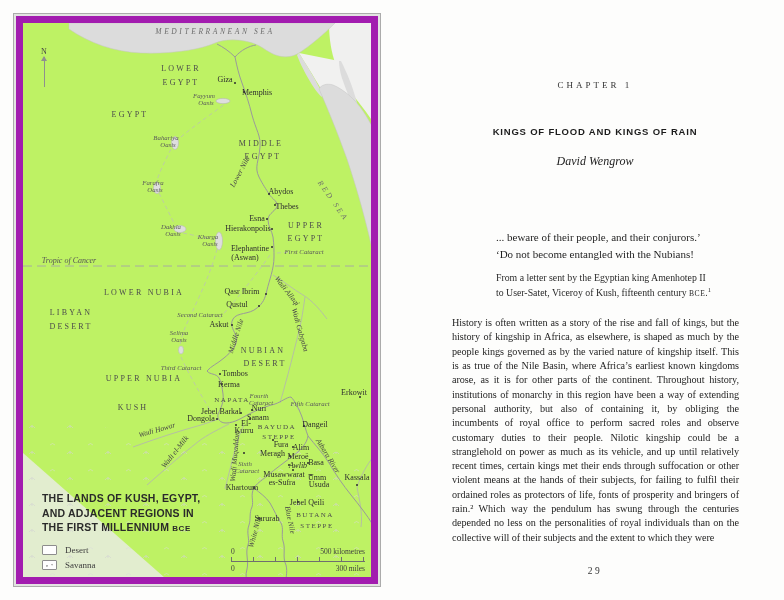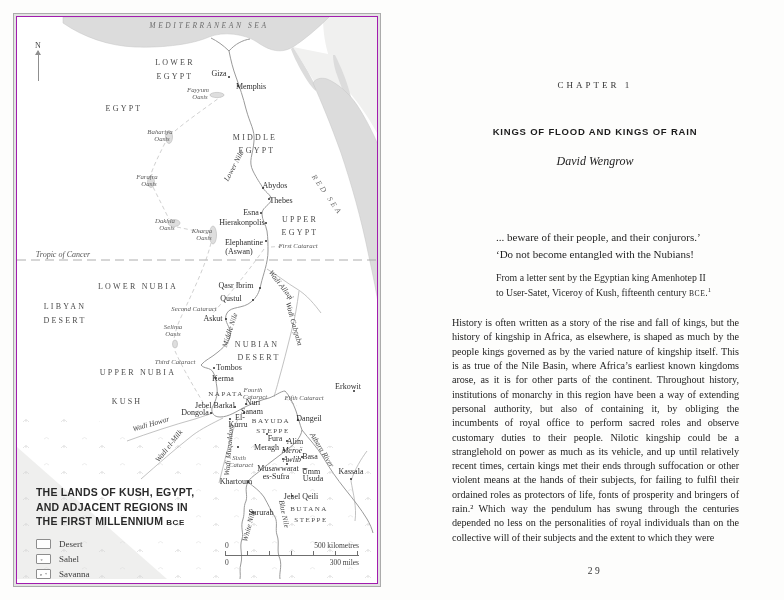--- a/index.html
+++ b/index.html
@@ -1,21 +1,21 @@
 <!DOCTYPE html>
 <html><head>
 <meta charset="utf-8">
 <style>
   html,body{margin:0;padding:0;width:784px;height:600px;overflow:hidden;
     background:#fdfdfc;font-family:"Liberation Serif",serif;}
   
   .map-outer{position:absolute;left:13px;top:13px;width:362px;height:568px;
     border:1px solid #ababab;padding:2px;background:#e3e3e2;box-sizing:content-box;}
-  .map-inner{position:relative;width:100%;height:100%;background:#ffffff;
-    border:1px solid #a21caf;box-sizing:border-box;overflow:hidden;}
+  .map-inner{position:relative;width:100%;height:100%;background:#bef264;
+    border:7px solid #a21caf;box-sizing:border-box;overflow:hidden;}
   .map-inner svg{position:absolute;left:0;top:0;}
   .ml{position:absolute;transform:translate(-50%,-50%);white-space:nowrap;
     font-family:"Liberation Serif",serif;line-height:1;}
   .rg{font-size:8px;letter-spacing:2.2px;color:#4c4c4c;}
   .rg2{font-size:7px;letter-spacing:1.5px;color:#4c4c4c;}
   .sea{font-size:7.5px;font-style:italic;letter-spacing:2.6px;color:#6d6d6d;}
   .tn{font-size:8px;color:#2e2e2e;}
   .ft{font-size:6.8px;font-style:italic;color:#5a5a5a;}
   .rv{font-size:7.5px;font-style:italic;color:#474747;}
   .tc{font-size:8px;font-style:italic;color:#555;}
@@ -199,21 +199,21 @@
         <span class="ml tn" style="left: 221px; top: 408px;">Kurru</span>
         <span class="ml rg2" style="left: 254px; top: 404px;">BAYUDA</span>
         <span class="ml rg2" style="left: 256px; top: 414px;">STEPPE</span>
         <span class="ml tn" style="left: 292px; top: 402px;">Dangeil</span>
         <span class="ml rv" style="left: 134px; top: 407px; transform: translate(-50%, -50%) rotate(-16deg);">Wadi Howar</span>
         <span class="ml rv" style="left: 152px; top: 429px; transform: translate(-50%, -50%) rotate(-52deg);">Wadi el-Milk</span>
         <span class="ml rv" style="left: 212px; top: 433px; transform: translate(-50%, -50%) rotate(-85deg);">Wadi Muqaddam</span>
         <span class="ml tn" style="left: 258px; top: 422px;">Fura</span>
         <span class="ml tn" style="left: 231px; top: 431px; padding-left: 37px;">Meragh</span>
         <span class="ml tn" style="left: 278px; top: 425px;">Alim</span>
-        <span class="ml tn" style="left: 275px; top: 434px; font-style: italic;">Meroë</span>
+        <span class="ml tn" style="left: 275px; top: 434px;">Meroë</span>
         <span class="ml rv" style="left: 305px; top: 433px; transform: translate(-50%, -50%) rotate(58deg);">Atbara River</span>
         <span class="ml ft" style="left: 222px; top: 441px;">Sixth</span>
         <span class="ml ft" style="left: 224px; top: 448px;">Cataract</span>
         <span class="ml tn" style="left: 275px; top: 443px; font-style: italic;">Awlib</span>
         <span class="ml tn" style="left: 293px; top: 440px;">Basa</span>
         <span class="ml tn" style="left: 261px; top: 452px;">Musawwarat</span>
         <span class="ml tn" style="left: 259px; top: 460px;">es-Sufra</span>
         <span class="ml tn" style="left: 294px; top: 455px;">Umm</span>
         <span class="ml tn" style="left: 296px; top: 462px;">Usuda</span>
         <span class="ml tn" style="left: 334px; top: 455px;">Kassala</span>
@@ -265,24 +265,20 @@
     <div class="legend">
       <div class="lt">THE LANDS OF KUSH, EGYPT,</div>
       <div class="lt">AND ADJACENT REGIONS IN</div>
       <div class="lt"><span>THE FIRST MILLENNIUM </span><span class="bce">BCE</span></div>
       <div class="items">
         <div class="item">
           <span class="swatch"></span>
           <span>Desert</span>
         </div>
         <div class="item">
-          <span class="swatch sahel"></span>
-          <span>Sahel</span>
-        </div>
-        <div class="item">
           <span class="swatch savanna"></span>
           <span>Savanna</span>
         </div>
       </div>
     </div>
 
     <div class="scalebar">
       <div class="srow">
         <span>0</span>
         <span>500 kilometres</span>

